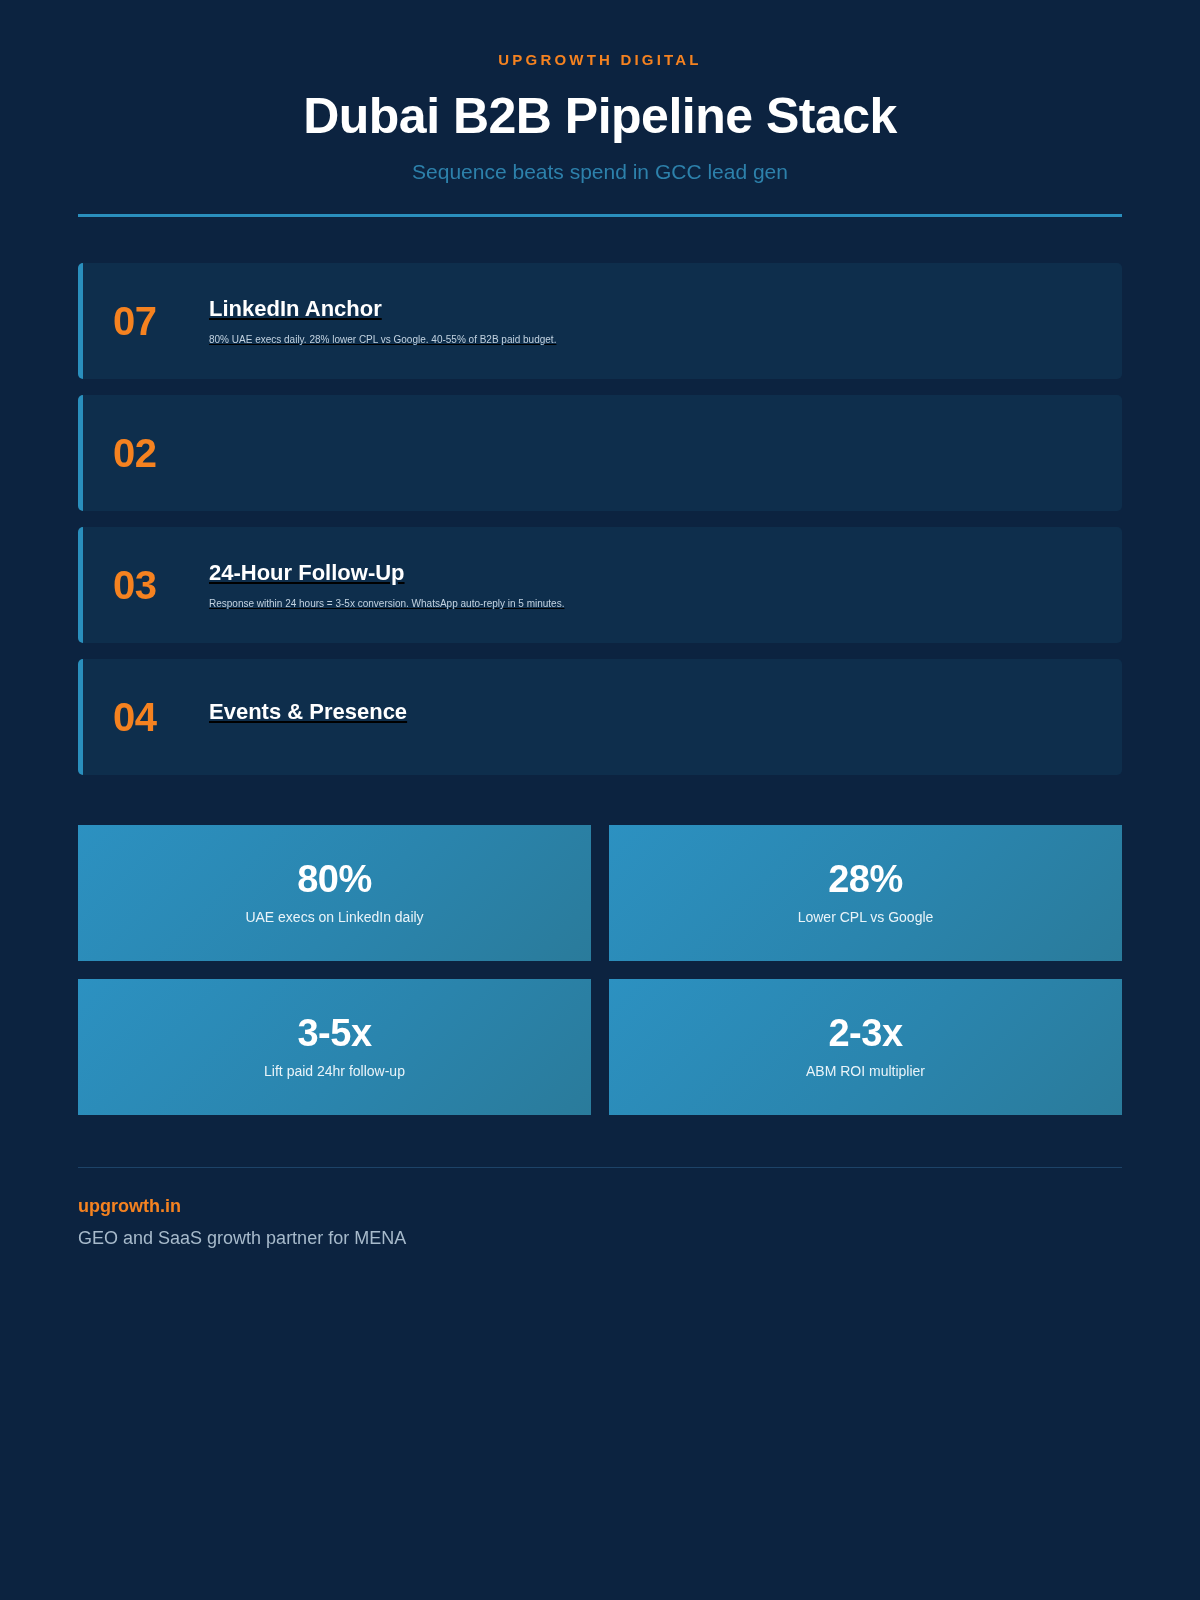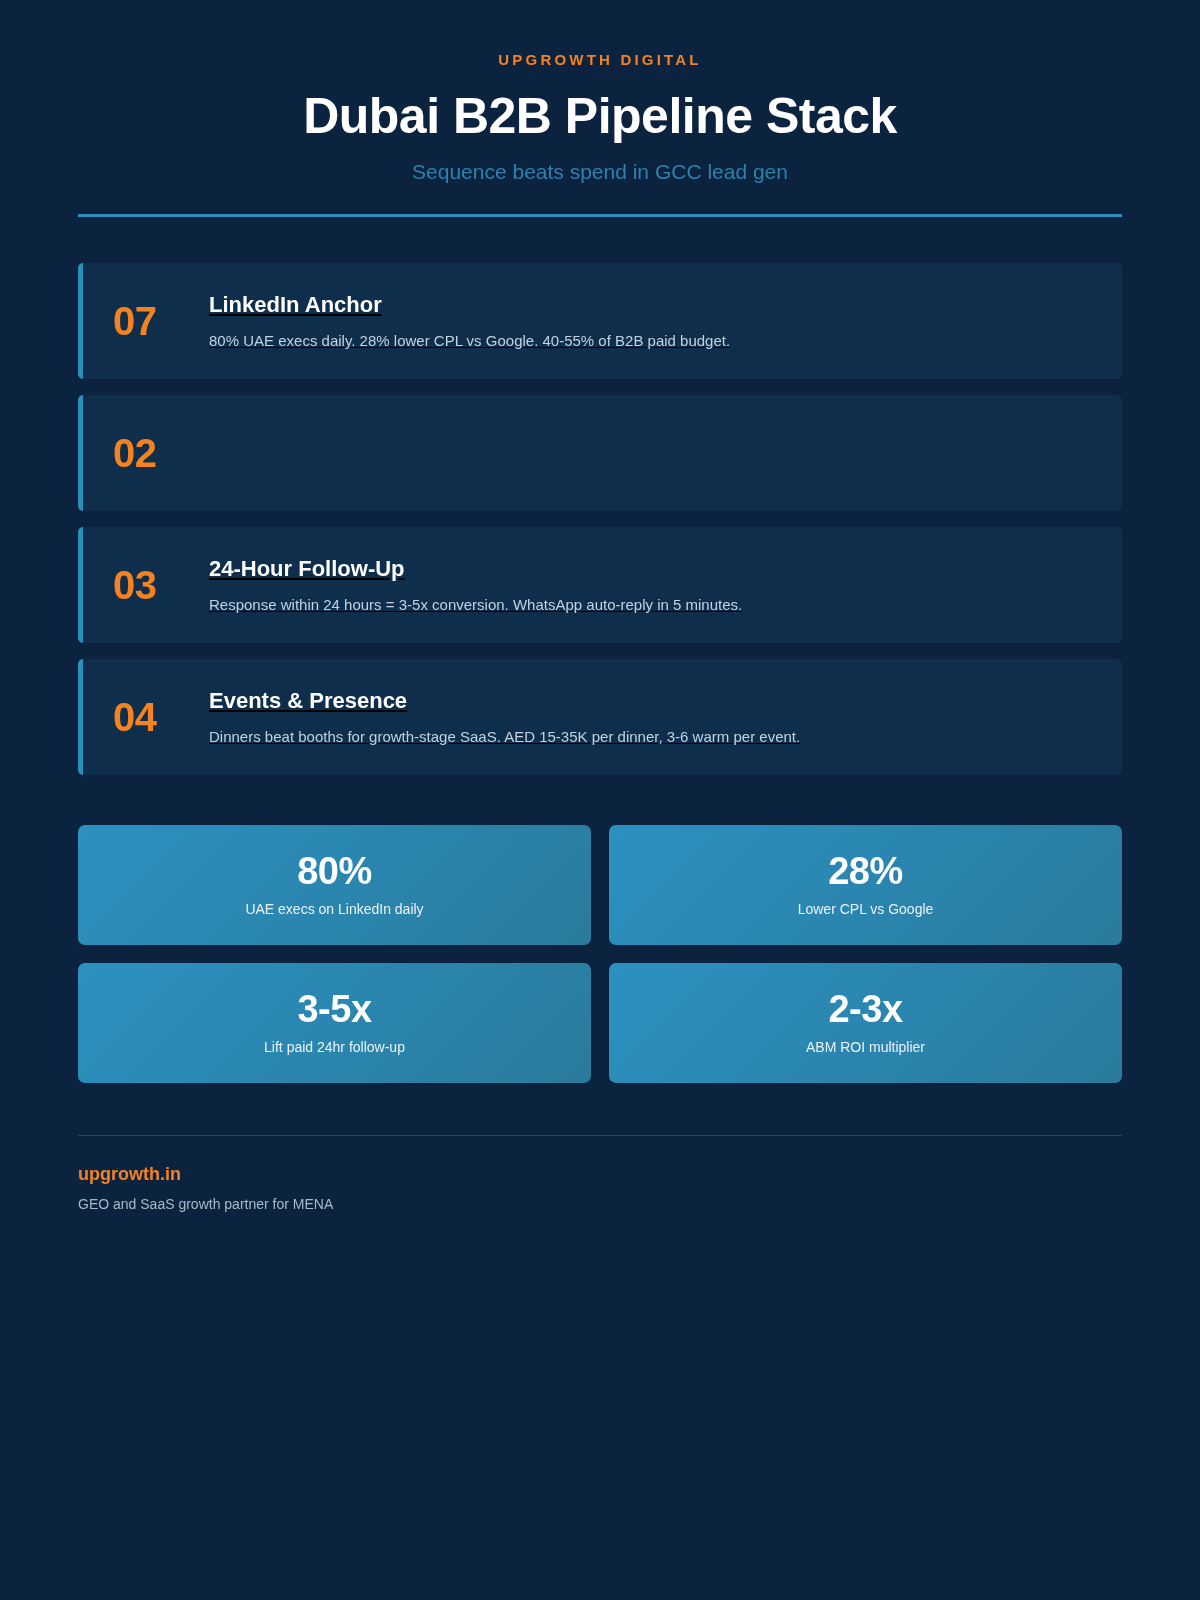--- a/index.html
+++ b/index.html
@@ -83,35 +83,35 @@
   .step-body { flex:1 1 auto;text-decoration:underline; }
   .step-title {
     color:#ffffff;
     font-size:22px;
     font-weight:bold;
     line-height:1.25;
     padding-bottom:11px;
   }
   .step-desc {
     color:#c2d2e0;
-    font-size:15px;
+    font-size:10px;
     font-weight:normal;
     line-height:1.4;
   }
 
   
   .stats {
     margin:50px 78px 0 78px;
     display:grid;
     grid-template-columns:1fr 1fr;
     gap:18px 18px;
   }
   .stat-card {
-    height:120px;
-    border-radius:7px;
+    height:136px;
+    border-radius:0;
     background:linear-gradient(135deg,#2c91c1 0%,#2a85ae 55%,#2a7b9b 100%);
     display:flex;
     flex-direction:column;
     align-items:center;
     justify-content:center;
   }
   .stat-value {
     color:#ffffff;
     font-size:38px;
     font-weight:bold;
@@ -137,21 +137,21 @@
   }
   .footer-brand {
     color:#f58220;
     font-size:18px;
     font-weight:bold;
     line-height:1.2;
     padding-bottom:10px;
   }
   .footer-tag {
     color:#a7bacb;
-    font-size:14px;
+    font-size:18px;
     font-weight:normal;
     line-height:1.2;
   }
 </style>
 </head>
 <body>
 
 <div class="page">
 
   <div class="header">
@@ -180,21 +180,20 @@
       <div class="step-body">
         <div class="step-title">24-Hour Follow-Up</div>
         <div class="step-desc">Response within 24 hours = 3-5x conversion. WhatsApp auto-reply in 5 minutes.</div>
       </div>
     </div>
 
     <div class="step-card">
       <div class="step-num">04</div>
       <div class="step-body">
         <div class="step-title">Events &amp; Presence</div>
-        <div class="step-desc">Dinners beat booths for growth-stage SaaS. AED 15-35K per dinner, 3-6 warm per event.</div>
       </div>
     </div>
 
 
   </div>
 
   <div class="stats">
 
     <div class="stat-card">
       <div class="stat-value">80%</div>

